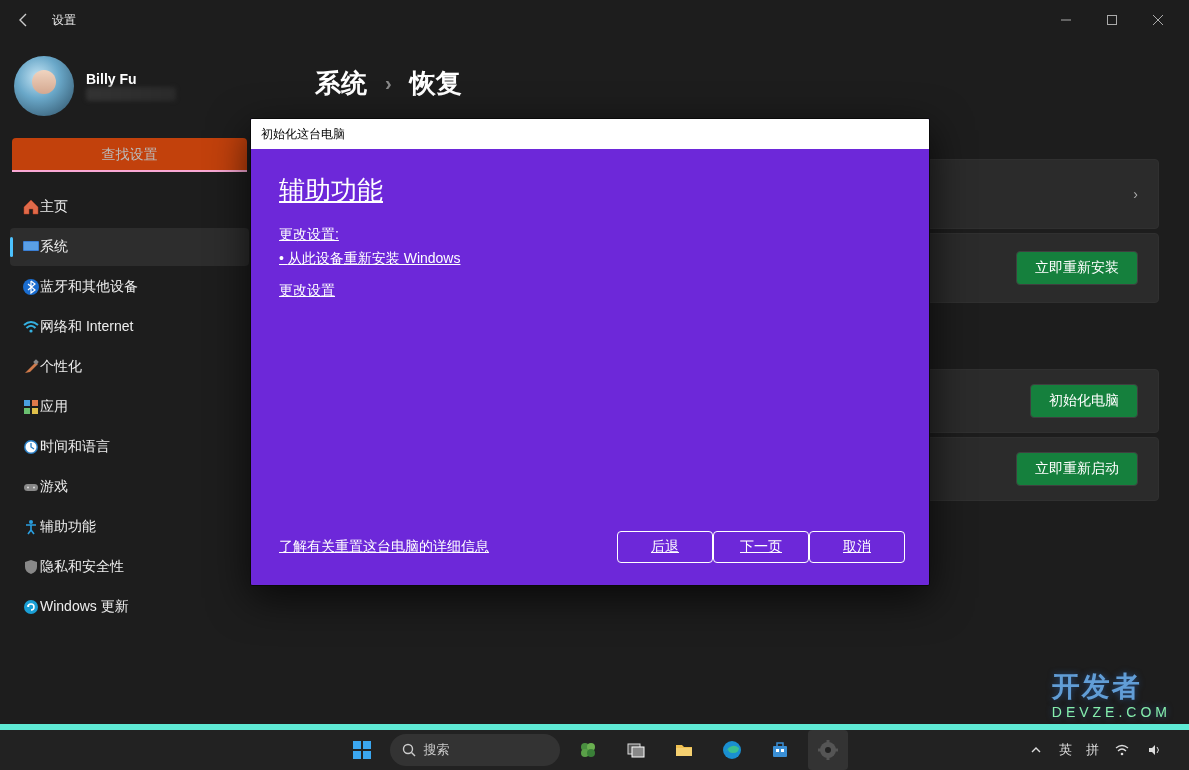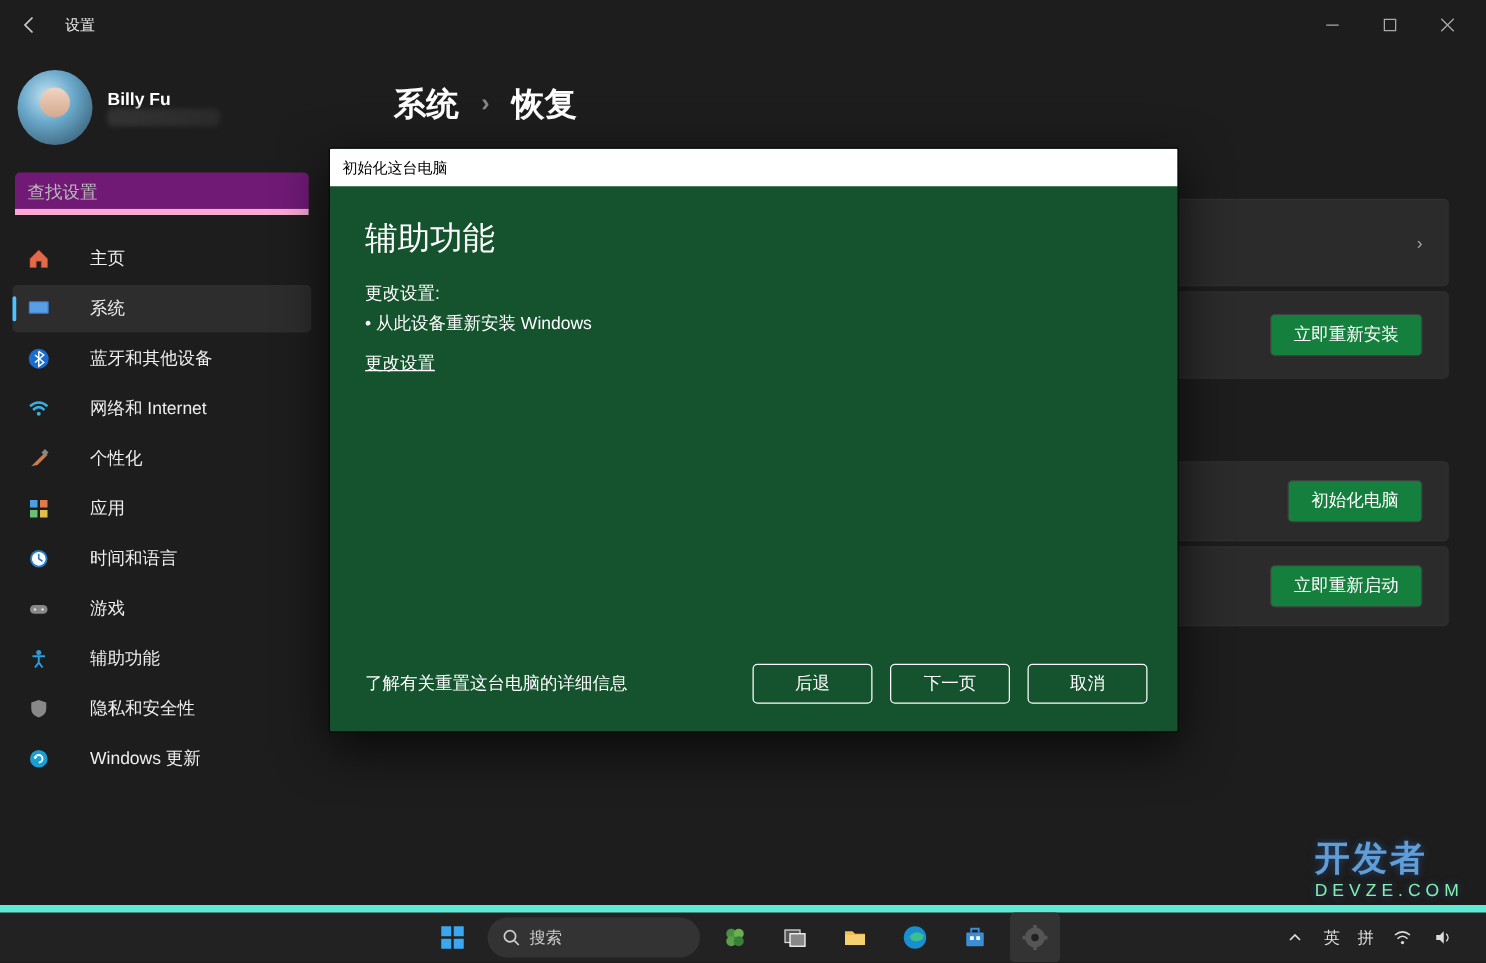--- a/index.html
+++ b/index.html
@@ -19,25 +19,25 @@
   
   .sidebar { width:255px; padding:10px 6px 0 10px; display:flex; flex-direction:column; gap:2px; }
   .profile { display:flex; align-items:center; gap:12px; padding:6px 4px 20px 4px; }
   .avatar-wrap { width:60px; height:60px; position:relative; }
   .avatar { width:60px; height:60px; border-radius:50%; background:radial-gradient(circle at 40% 35%, #c4e4f4 0%, #6aa8c9 40%, #2a4a5f 100%); position:relative; overflow:hidden; }
   .avatar::after{content:"";position:absolute;left:18px;top:14px;width:24px;height:24px;border-radius:50%;background:linear-gradient(#f0d4c0,#d4a890);}
   .profile-name { font-size:14px; font-weight:600; color:#fff; }
   .profile-sub { font-size:12px; color:#5a5a5a; background:linear-gradient(90deg,#333,#2a2a2a); padding:2px 10px 2px 0; border-radius:4px; min-width:90px; height:14px; filter:blur(2px); }
 
   .search-wrap { margin:0 2px 14px 2px; }
-  .search { width:100%; height:34px; background:#701a75; border:none; border-bottom:5px solid #f9a8d4; color:#ddd; padding:0 10px; font-size:14px; outline:none; border-radius:4px 4px 0 0;}
+  .search { width:100%; height:34px; background:#c2410c; border:none; border-bottom:2px solid #f9a8d4; color:#ddd; padding:0 10px; font-size:14px; outline:none; border-radius:4px 4px 0 0;text-align:center;}
   .search::placeholder{color:#bbb;}
 
   .nav { display:flex; flex-direction:column; gap:2px; }
-  .nav-item { display:flex; align-items:center; gap:32px; height:38px; padding:0 12px; border-radius:4px; font-size:14px; color:#eee; position:relative; }
+  .nav-item { display:flex; align-items:center; gap:0; height:38px; padding:0 12px; border-radius:4px; font-size:14px; color:#eee; position:relative; }
   .nav-item.active { background:#2d2d2d; }
   .nav-item.active::before { content:""; position:absolute; left:0; top:9px; bottom:9px; width:3px; background:#4cc2ff; border-radius:3px;}
   .nav-icon { width:18px; height:18px; display:flex; align-items:center; justify-content:center; }
 
   
   .main { flex:1; padding:26px 30px 0 60px; position:relative; }
   .breadcrumb { display:flex; align-items:center; gap:18px; font-size:26px; font-weight:600; color:#fff; }
   .breadcrumb .sep { color:#888; font-size:20px; }
   .subtext { font-size:14px; color:#aaa; margin-top:22px; }
 
@@ -47,30 +47,30 @@
   .card .spacer { flex:1; }
   .card-btn { background:#15803d; border:1px solid #3f3f3f; color:#fff; font-size:14px; padding:7px 18px; border-radius:4px; }
   .chev { color:#aaa; font-size:14px; }
 
   .related { margin-top:22px; }
   .feedback-row { display:flex; align-items:center; gap:18px; padding:10px 6px; color:#ddd; font-size:14px;}
   .feedback-icon { width:20px; height:20px; display:flex;align-items:center;justify-content:center;color:#aaa;}
 
   
   .modal-overlay { position:absolute; left:0; top:0; right:0; bottom:0; pointer-events:none; }
-  .modal { position:absolute; left:263px; top:118px; width:680px; background:#14532d; border:1px solid #0a0a0a; border-radius:2px; box-shadow:0 12px 40px rgba(0,0,0,0.7); pointer-events:auto; overflow:hidden; }
+  .modal { position:absolute; left:250px; top:118px; width:680px; background:#6d28d9; border:1px solid #0a0a0a; border-radius:2px; box-shadow:0 12px 40px rgba(0,0,0,0.7); pointer-events:auto; overflow:hidden;text-decoration:underline; }
   .modal-titlebar { background:#ffffff; color:#000; height:30px; display:flex; align-items:center; padding:0 10px; font-size:12px; }
   .modal-body { padding:24px 28px 0 28px; height:368px; color:#fff; display:flex; flex-direction:column; }
   .modal-h { font-size:26px; font-weight:400; margin-bottom:18px;}
   .modal-sub { font-size:14px; margin-bottom:6px;}
   .modal-bullets { font-size:14px; margin-bottom:14px; }
   .modal-bullets li { list-style:none; }
   .modal-bullets li::before{content:"•  ";}
   .modal-link { color:#fff; text-decoration:underline; font-size:14px; }
-  .modal-footer { display:flex; align-items:center; padding:14px 24px 22px 28px; gap:14px;}
+  .modal-footer { display:flex; align-items:center; padding:14px 24px 22px 28px; }
   .modal-footer .flex { flex:1; }
   .modal-info { color:#fff; font-size:14px; }
   .modal-btn { width:96px; height:32px; background:transparent; border:1px solid #ffffff; color:#fff; font-size:14px; border-radius:4px; }
 
   
   .taskbar { position:absolute; left:0; right:0; bottom:0; height:46px; background:#222; border-top:6px solid #5eead4; display:flex; align-items:center; }
   .taskbar-center { position:absolute; left:50%; transform:translateX(-50%); display:flex; align-items:center; gap:8px;}
   .tb-item { width:40px; height:40px; display:flex; align-items:center; justify-content:center; border-radius:4px; }
   .tb-item.active { background:#333; }
   .tb-search { width:170px; height:32px; background:#333; border-radius:16px; display:flex; align-items:center; gap:8px; padding:0 12px; color:#ccc; font-size:13px;}

